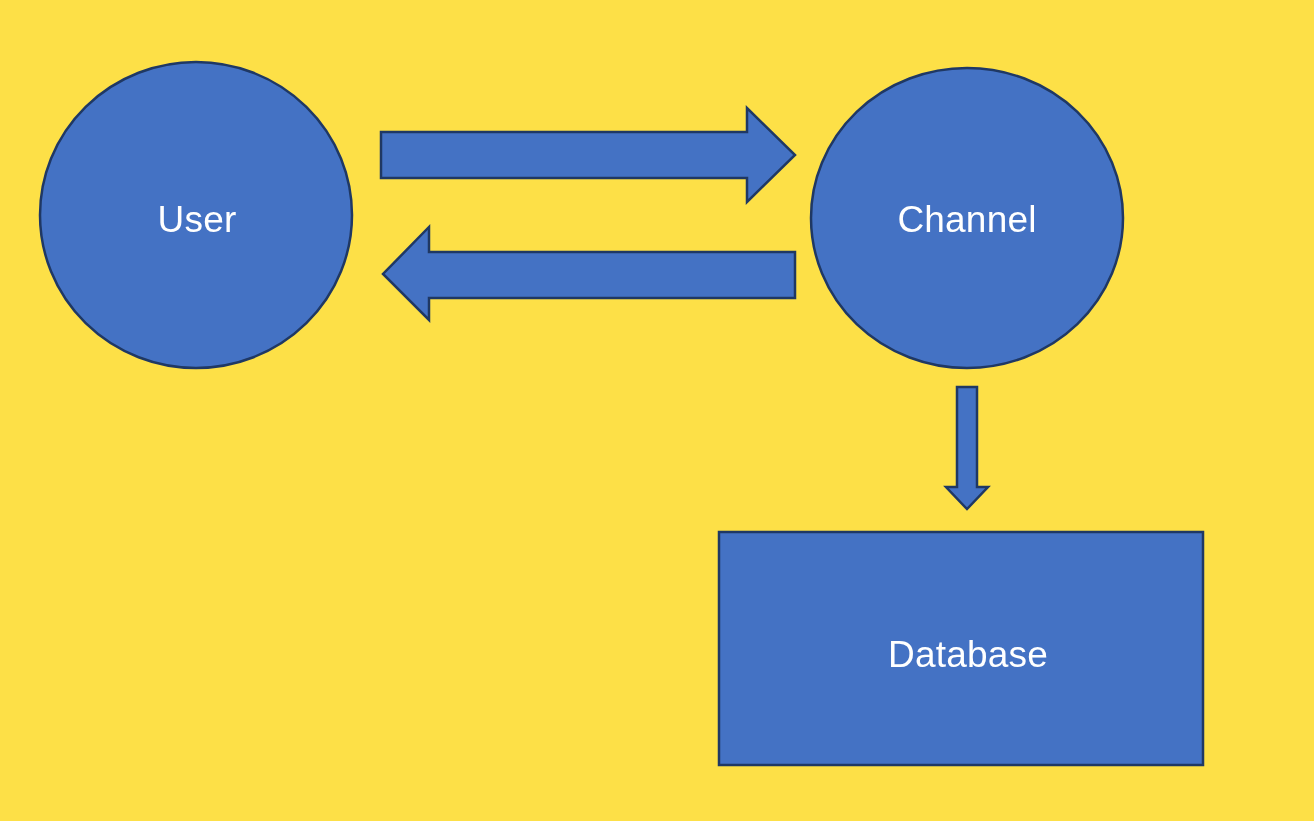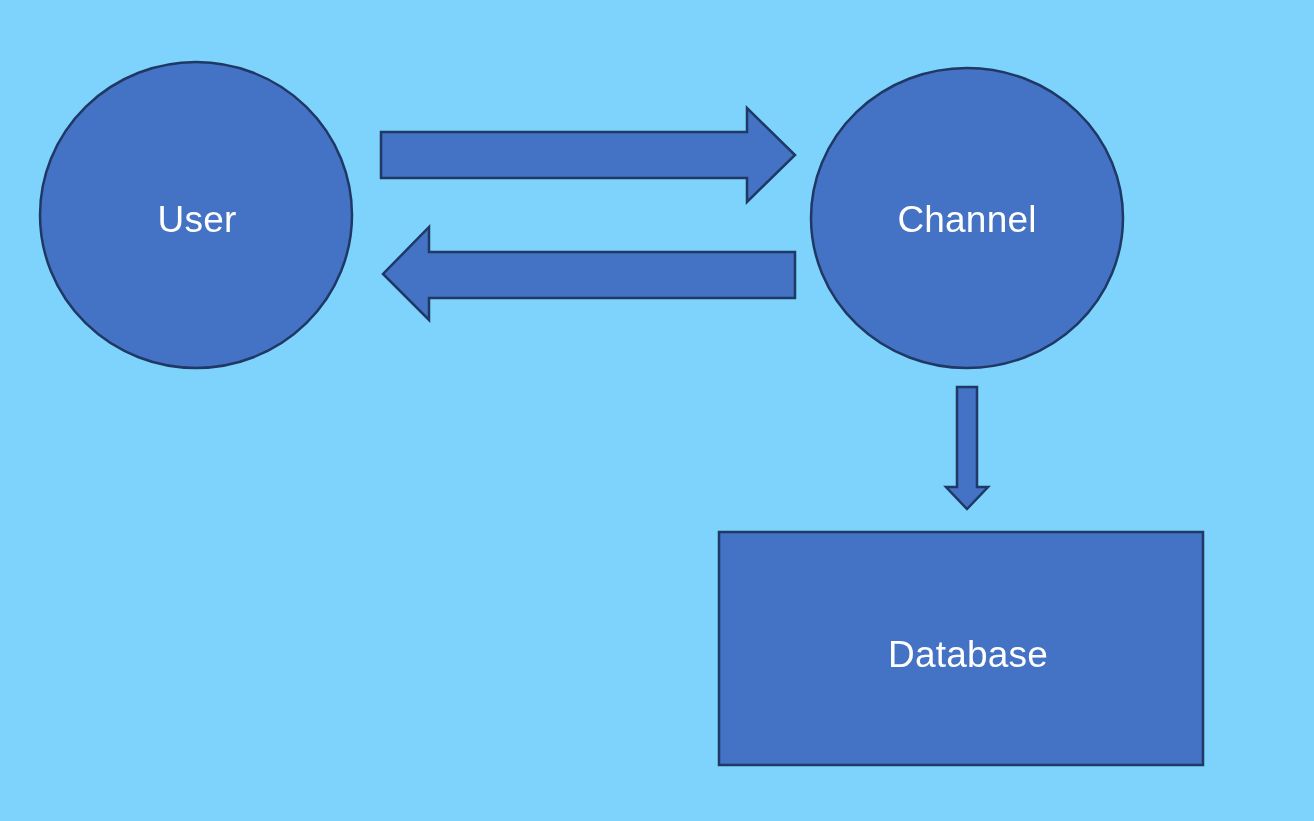--- a/index.html
+++ b/index.html
@@ -42,21 +42,21 @@
     font-weight: 400;
     fill: #ffffff;
     text-anchor: middle;
     dominant-baseline: alphabetic;
     letter-spacing: 0.2px;
   }
 </style>
 </head>
 <body style="background: rgb(255, 255, 255);">
 
-<div id="diagram-canvas" style="width: 1314px; height: 821px; background: #7dd3fc;">
+<div id="diagram-canvas" style="width: 1314px; height: 821px; background: #fde047;">
   <svg id="diagram-svg" viewBox="0 0 1314 821" xmlns="http://www.w3.org/2000/svg">
 
     <polygon class="connector-shape" fill="#4472C4" stroke="#1F3864" points="381,132 747,132 747,108 795,155 747,202 747,178 381,178" stroke-width="2.5"></polygon>
 
     <polygon class="connector-shape" fill="#4472C4" stroke="#1F3864" points="795,252 429,252 429,227 383,274 429,320 429,298 795,298" stroke-width="2.5"></polygon>
 
     <polygon class="connector-shape" fill="#4472C4" stroke="#1F3864" points="957,387 977,387 977,487 988,487 967,509 946,487 957,487" stroke-width="2.5"></polygon>
 
     <g>
       <ellipse class="node-shape" fill="#4472C4" stroke="#1F3864" cy="215" rx="156" ry="153" id="user-ellipse" cx="196" stroke-width="2.5"></ellipse>

